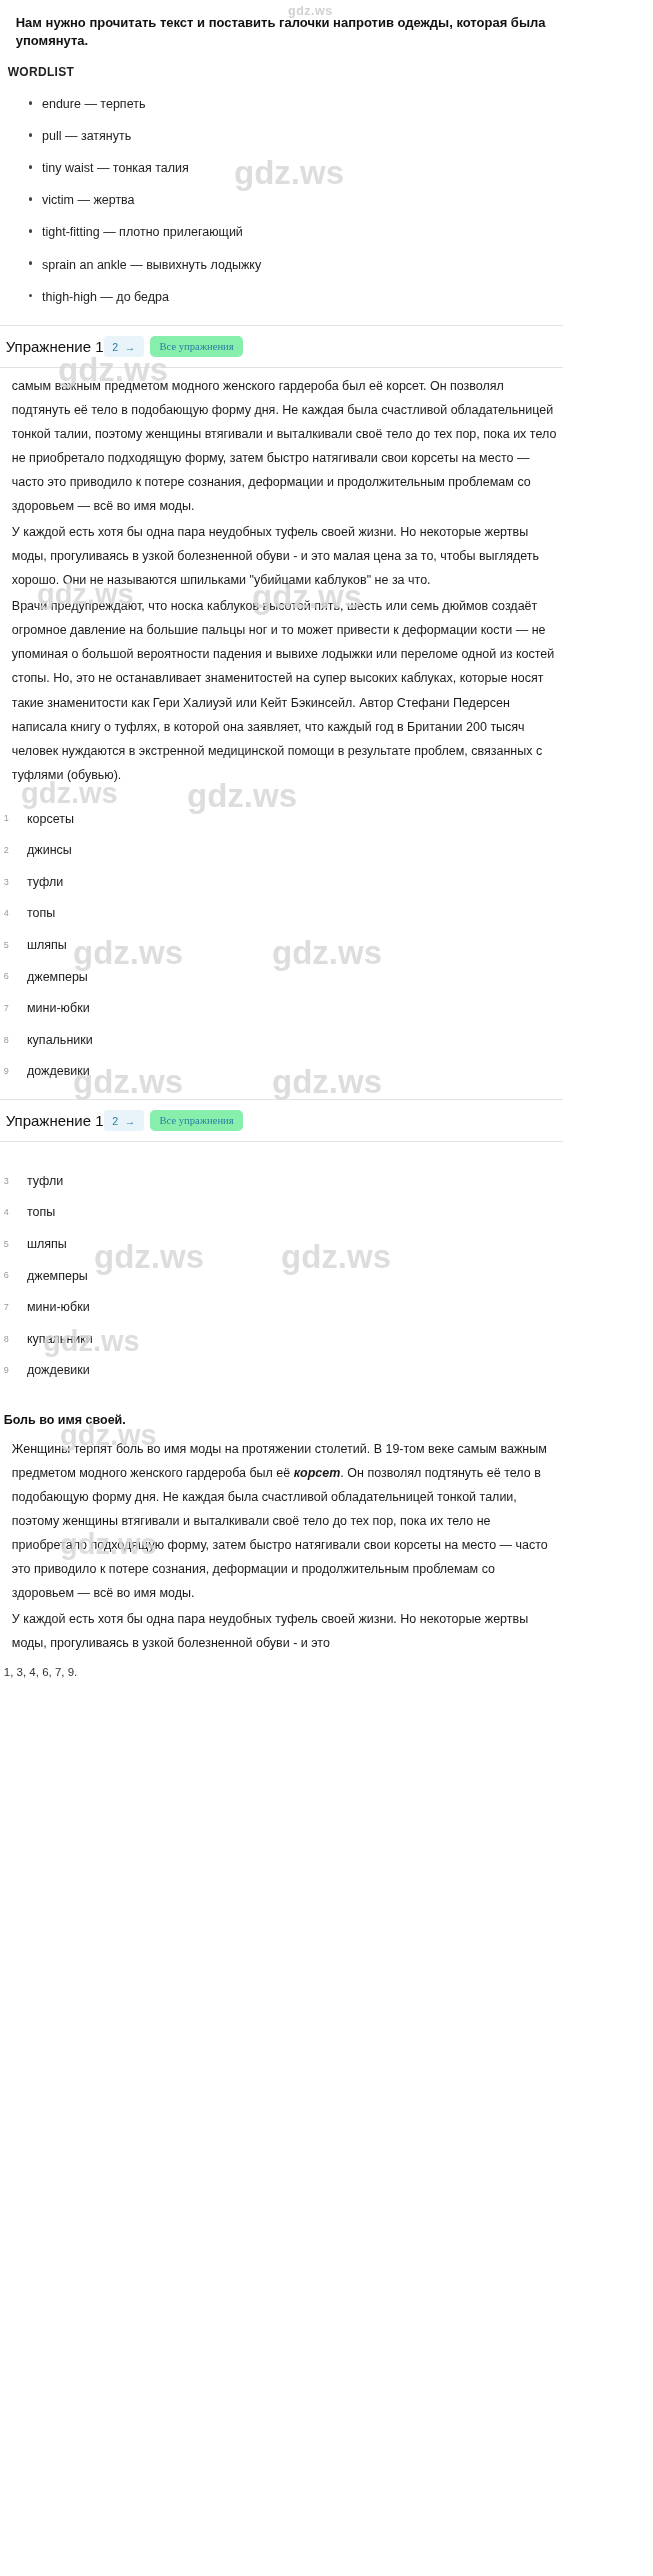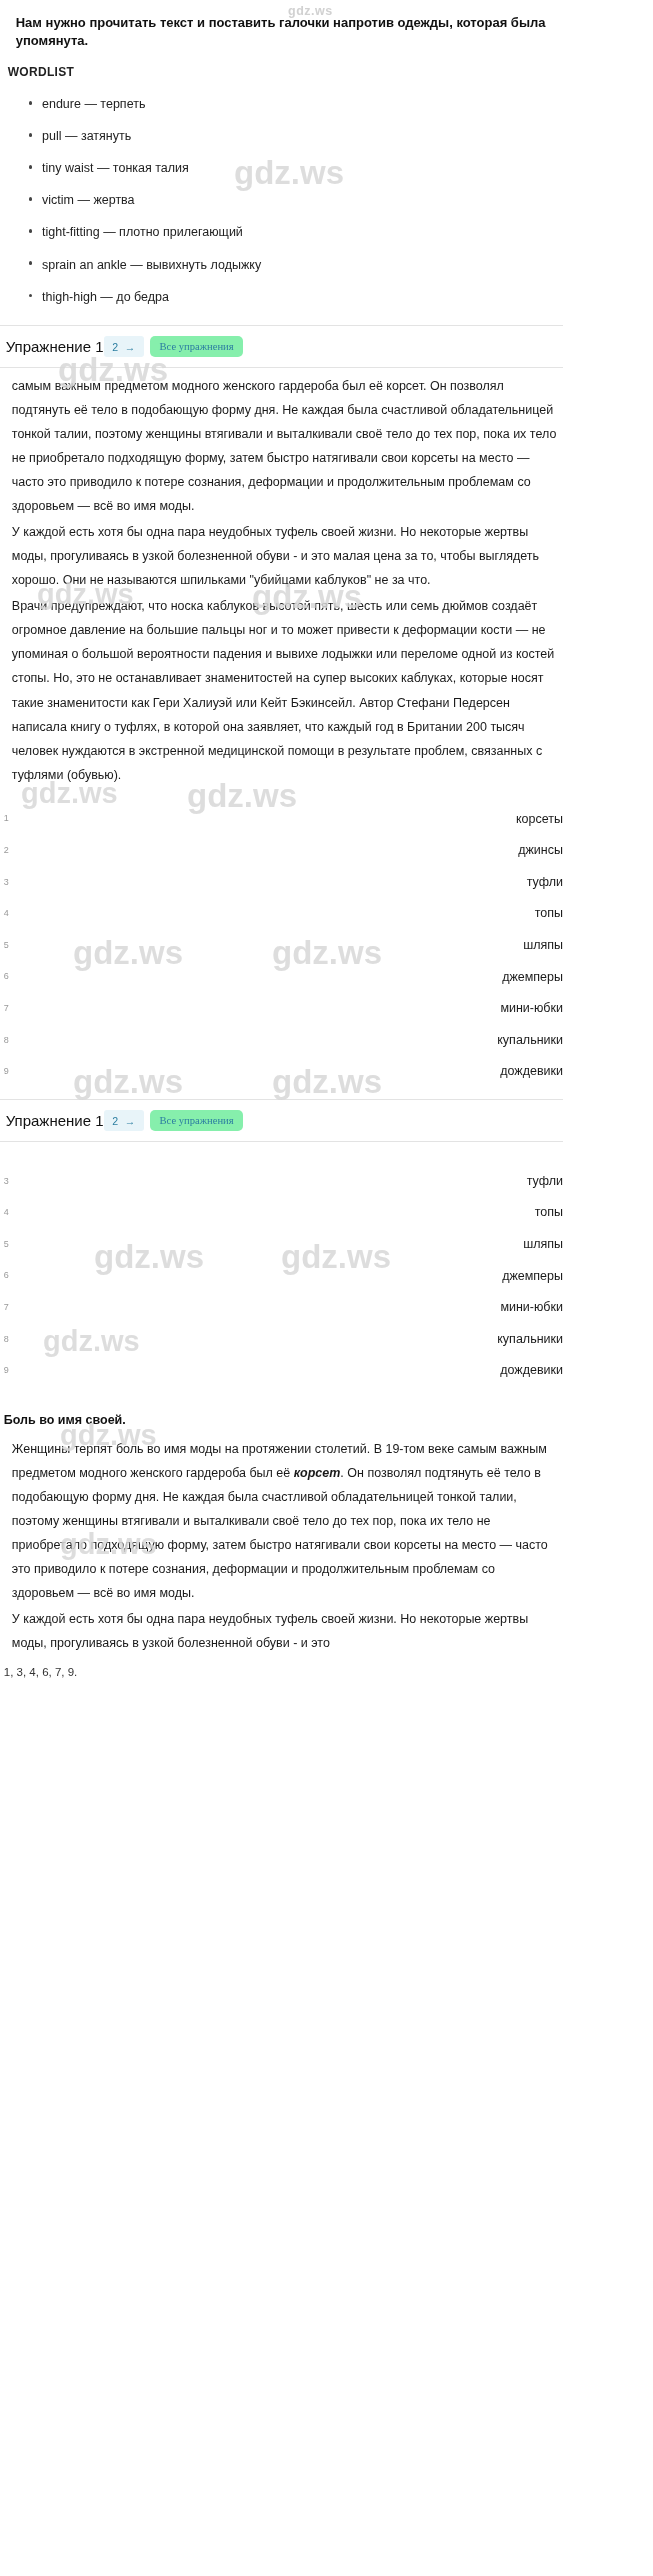--- a/index.html
+++ b/index.html
@@ -128,21 +128,20 @@
   }
   .body-text p { margin: 0 0 0 8px; }
   .body-text p + p { margin-top: 1.9px; }
   .body-text b { font-weight: bold; font-style: italic; }
 
   ol.numlist {
     margin: 9.6px 0 5.8px 0;
     padding: 0;
     list-style: none;
     counter-reset: nl;
-    text-align: right;
   }
   ol.numlist li {
     position: relative;
     counter-increment: nl;
     font-size: 12.5px;
     color: #1a1a1a;
     padding: 5.8px 0 5.8px 27px;
     line-height: 1.6;
   }
   ol.numlist li::before {

